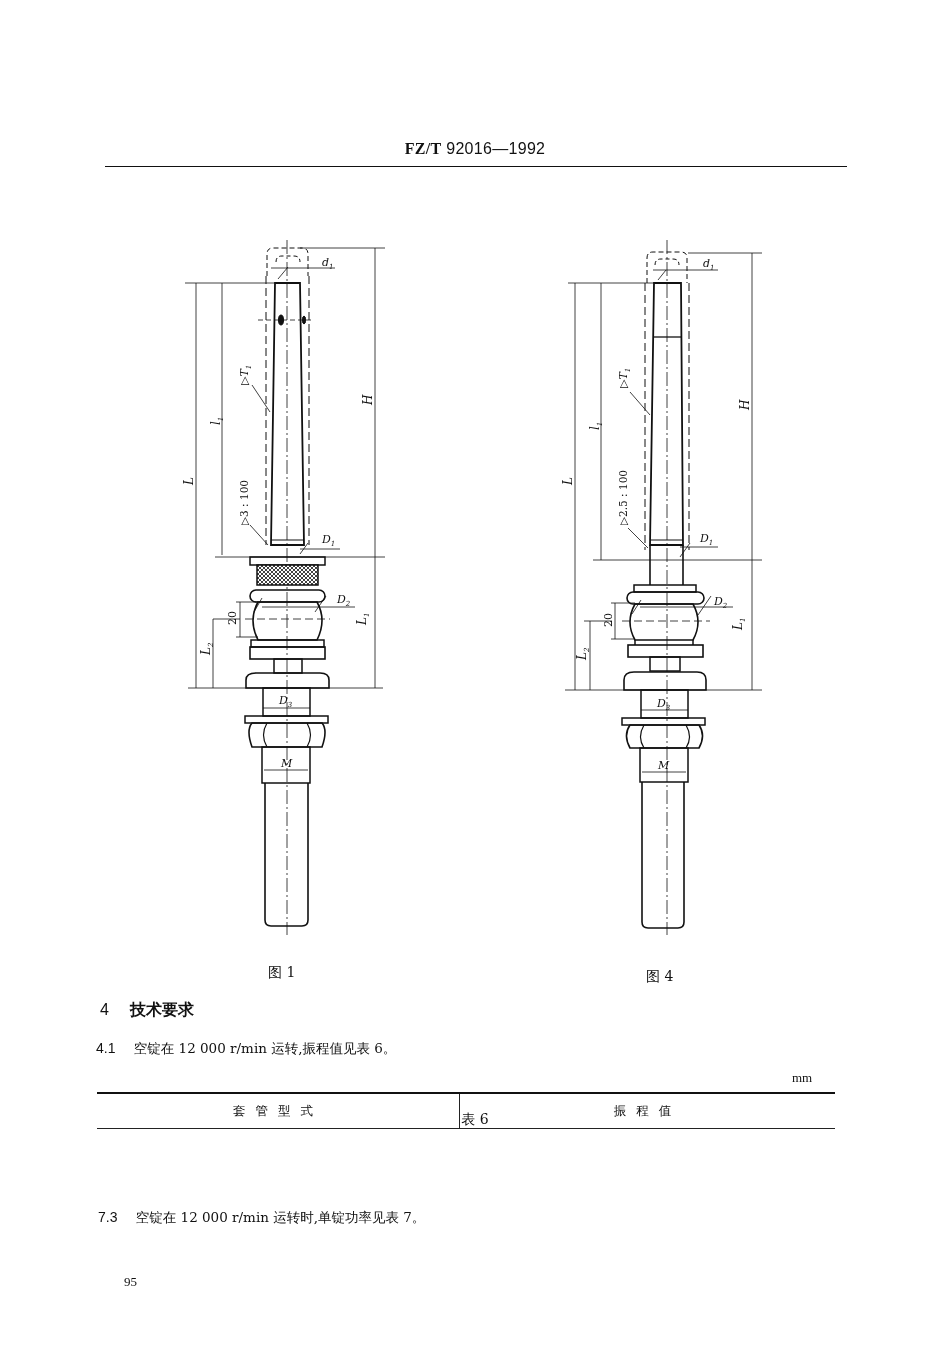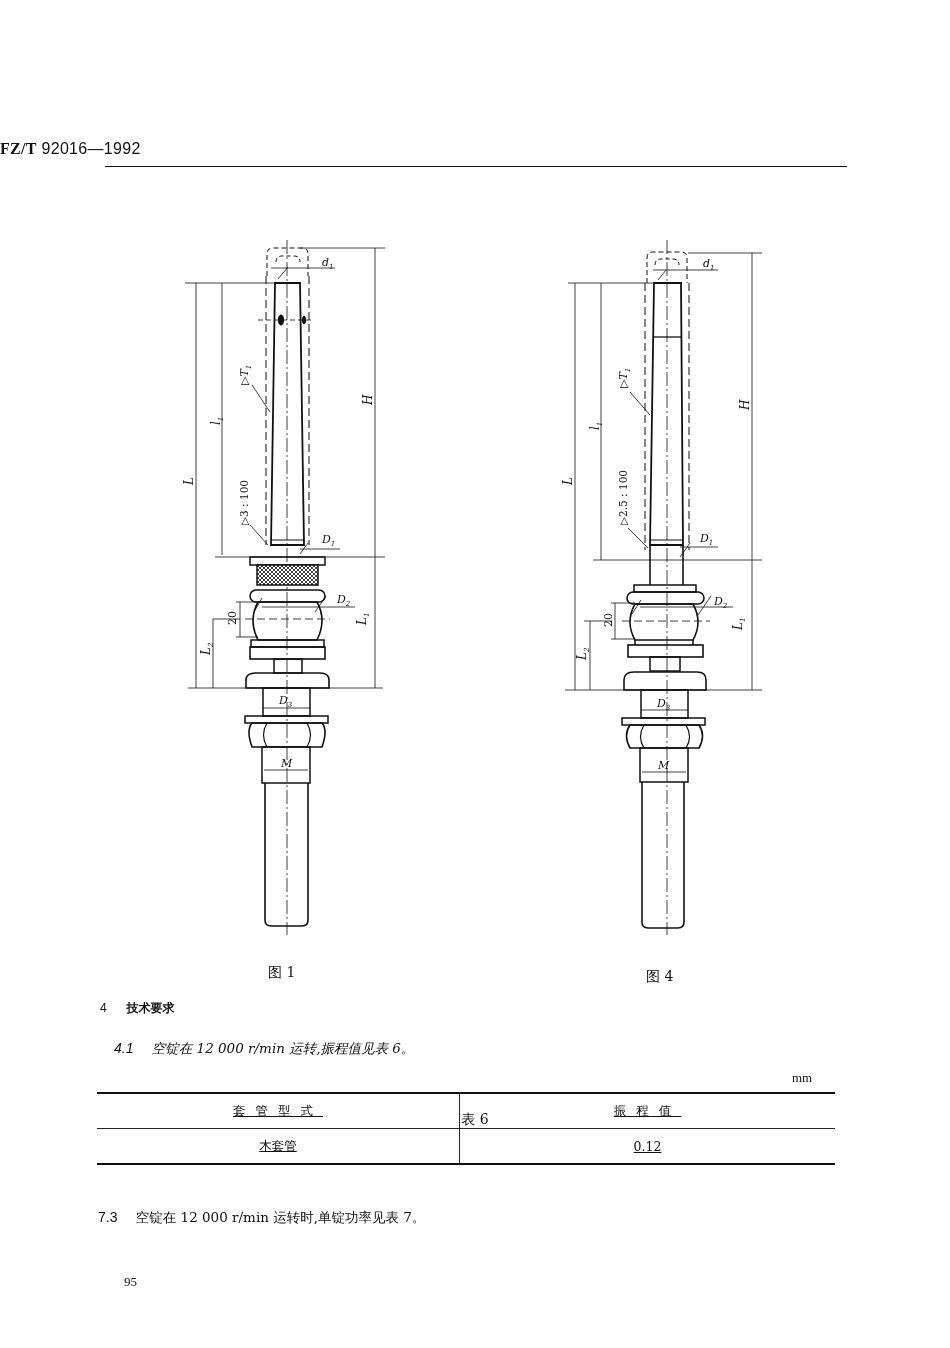--- a/index.html
+++ b/index.html
@@ -1,36 +1,36 @@
 <!DOCTYPE html>
 <html><head>
 <meta charset="utf-8">
 <style>
   html, body { margin: 0; padding: 0; background: #ffffff; }
   body { width: 950px; height: 1348px; position: relative; overflow: hidden;
          font-family: "DejaVu Serif", "Liberation Serif", serif; color: #111; }
   .abs { position: absolute; }
-  .header-title { left: 0; width: 950px; top: 140px; text-align: left;
+  .header-title { left: 0; width: 950px; top: 140px; text-align: center;
                   font-family: "Liberation Sans", sans-serif; font-size: 16px; font-weight: normal; letter-spacing: 0.3px; }
   .header-title b { font-family: "Liberation Serif", serif; font-weight: bold; }
   .header-rule { left: 105px; top: 166px; width: 742px; height: 0; border-top: 1.5px solid #111; }
   svg.fig { position: absolute; }
   .fig-caption { font-size: 14px; font-family: "DejaVu Serif", serif; }
-  .section-h { left: 100px; top: 1000px; font-size: 12px; }
+  .section-h { left: 100px; top: 1000px; font-size: 16px; }
   .section-h .num { font-family: "Liberation Sans", sans-serif; margin-right: 16px; }
   .section-h .t { font-weight: bold; font-family: "DejaVu Sans", sans-serif; }
   .para { font-size: 13.5px; font-family: "DejaVu Serif", serif; }
   .para .num { font-family: "Liberation Sans", sans-serif; margin-right: 14px; font-size: 14px; }
   .table-title { left: 0; width: 950px; top: 1067px; text-align: center; font-size: 14px; margin-top: 44px; }
   .table-unit { left: 792px; top: 1070px; font-size: 13px; font-family: Liberation Serif, serif; }
   table.t6 { position: absolute; left: 97px; top: 1092px; width: 738px; border-collapse: collapse;
              font-size: 12.5px; font-family: "DejaVu Serif", serif; }
   table.t6 td, table.t6 th { height: 34px; text-align: center; font-weight: normal; padding: 0; }
   table.t6 tr:first-child th { border-top: 2px solid #111; }
-  table.t6 tr th, table.t6 tr td { border-bottom: 1px solid #222; text-decoration: underline; }
+  table.t6 tr th, table.t6 tr td { border-bottom: 1px solid #222; }
   table.t6 tr:last-child td { border-bottom: 2px solid #111; }
   table.t6 .c1 { width: 362px; border-right: 1px solid #222; }
   table.t6 th span { letter-spacing: 10px; }
   .page-num { left: 124px; top: 1274px; font-size: 13px; font-family: "Liberation Serif", serif; }
 </style>
 </head>
 <body>
 
 <div class="abs header-title">
   <b>FZ/T</b>
@@ -216,37 +216,33 @@
   <text x="658" y="769" font-size="11" font-style="italic" fill="#111" stroke="none">M</text>
   <path d="M642,782 L642,922 Q642,928 648,928 L678,928 Q684,928 684,922 L684,782" stroke-width="1.6"></path>
 </svg>
 <div class="abs fig-caption" style="left:646px; top:968px;">图 4</div>
 
 <div class="abs section-h">
   <span class="num">4</span>
   <span class="t">技术要求</span>
 </div>
 
-<div class="abs para" style="left:114px; top:1040px;font-style:italic;">
+<div class="abs para" style="left:96px; top:1040px;">
   <span class="num">4.1</span>
   <span>空锭在 12 000 r/min 运转,振程值见表 6。</span>
 </div>
 
 <div class="abs table-title">表 6</div>
 <div class="abs table-unit">mm</div>
 <table class="t6">
   <tbody>
       <tr>
     <th class="c1"><span>套管型式</span></th>
     <th><span>振程值</span></th>
   </tr>
-  <tr>
-    <td class="c1">木套管</td>
-    <td>0.12</td>
-  </tr>
 </tbody>
   </table>
 
 <div class="abs para" style="left:98px; top:1209px;">
   <span class="num">7.3</span>
   <span>空锭在 12 000 r/min 运转时,单锭功率见表 7。</span>
 </div>
 
 <div class="abs page-num">95</div>
 

